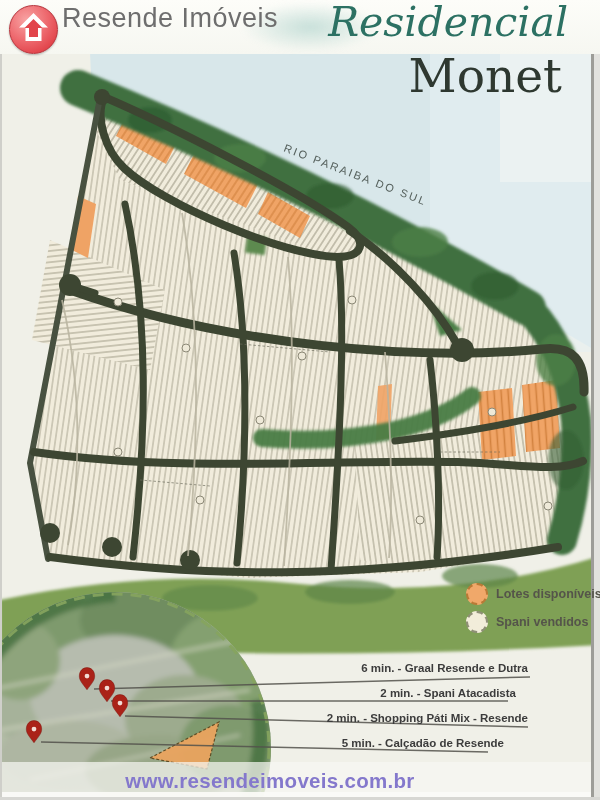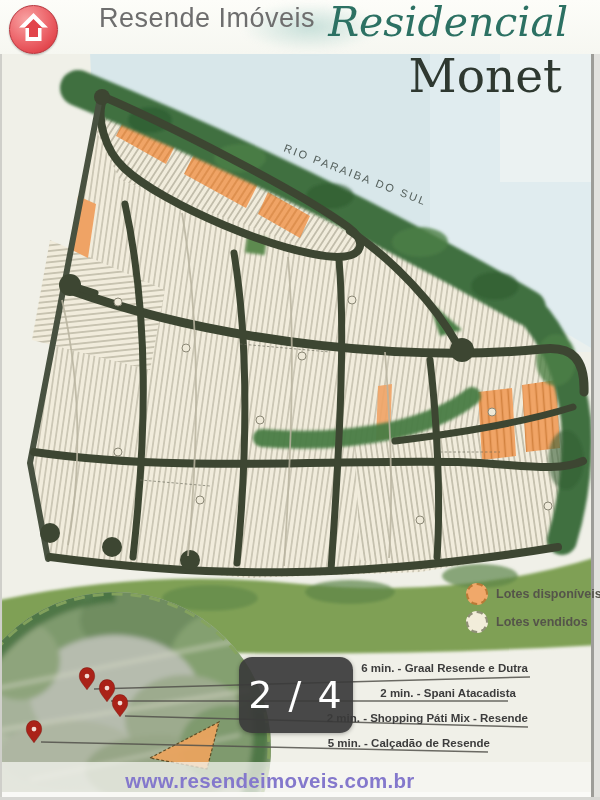--- a/index.html
+++ b/index.html
@@ -10,21 +10,21 @@
   .header{position:absolute;left:0;top:0;width:600px;height:54px;
     background:linear-gradient(#fdfdf9,#f6f7f1);}
   .header-blob{position:absolute;left:240px;top:2px;width:140px;height:50px;
     background:radial-gradient(ellipse at center,#9ecac3 0%,rgba(158,202,195,0) 70%);
     opacity:.55;filter:blur(3px);}
   .logo{position:absolute;left:9px;top:5px;width:47px;height:47px;border-radius:50%;
     background:radial-gradient(circle at 35% 30%,#f8a3a3,#ee6b70 45%,#e2444b 78%,#d03a42);
     border:1.5px solid #b5343c;box-shadow:0 1px 2px rgba(0,0,0,.25);}
   .logo svg{position:absolute;left:0;top:0;}
   .brand{position:absolute;left:62px;top:3px;font-size:27px;color:#6e6e6e;
-    letter-spacing:.5px;white-space:nowrap;margin-left:37px;}
+    letter-spacing:.5px;white-space:nowrap;}
   .tagline{position:absolute;left:63px;top:33px;font-size:13px;font-weight:bold;
     color:#454545;white-space:nowrap;}
   .title1{position:absolute;right:32px;top:-2px;font-family:"DejaVu Serif",serif;
     font-style:italic;font-size:41px;color:#2c7163;white-space:nowrap;}
   .title2{position:absolute;right:38px;top:48px;font-family:"DejaVu Serif",serif;
     font-size:47px;color:#2e3830;white-space:nowrap;z-index:3;}
   
   .legend{position:absolute;left:466px;top:580px;z-index:4;}
   .leg-row{display:flex;align-items:center;height:28px;}
   .leg-swatch{width:22px;height:22px;border-radius:50%;border:2px dashed #a8824a;
@@ -253,26 +253,25 @@
   <div class="title1">Residencial</div>
   <div class="title2">Monet</div>
 
   <div class="legend">
     <div class="leg-row">
       <span class="leg-swatch available"></span>
       <span class="leg-label">Lotes disponíveis</span>
     </div>
     <div class="leg-row">
       <span class="leg-swatch sold"></span>
-      <span class="leg-label">Lotes vendidos</span>
+      <span class="leg-label">Spani vendidos</span>
     </div>
   </div>
 
   <div class="dist" style="top:662px;right:72px;">6 min. - Graal Resende e Dutra</div>
   <div class="dist" style="top:687px;right:84px;">2 min. - Spani Atacadista</div>
   <div class="dist" style="top:712px;right:72px;">2 min. - Shopping Páti Mix - Resende</div>
-  <div class="dist" style="top:737px;right:110px;">5 min. - Calçadão de Resende</div>
-
-  <div class="page-badge">2 / 4</div>
+  <div class="dist" style="top:737px;right:96px;">5 min. - Calçadão de Resende</div>
+
 
   <div class="url-bar">www.resendeimoveis.com.br</div>
 
 </div>
 
 </body></html>

